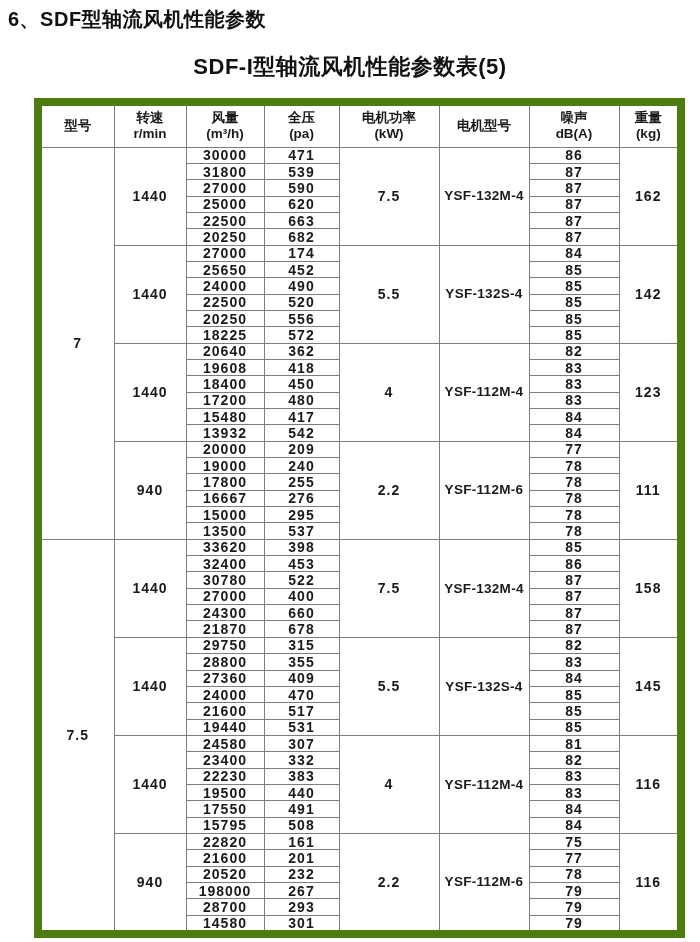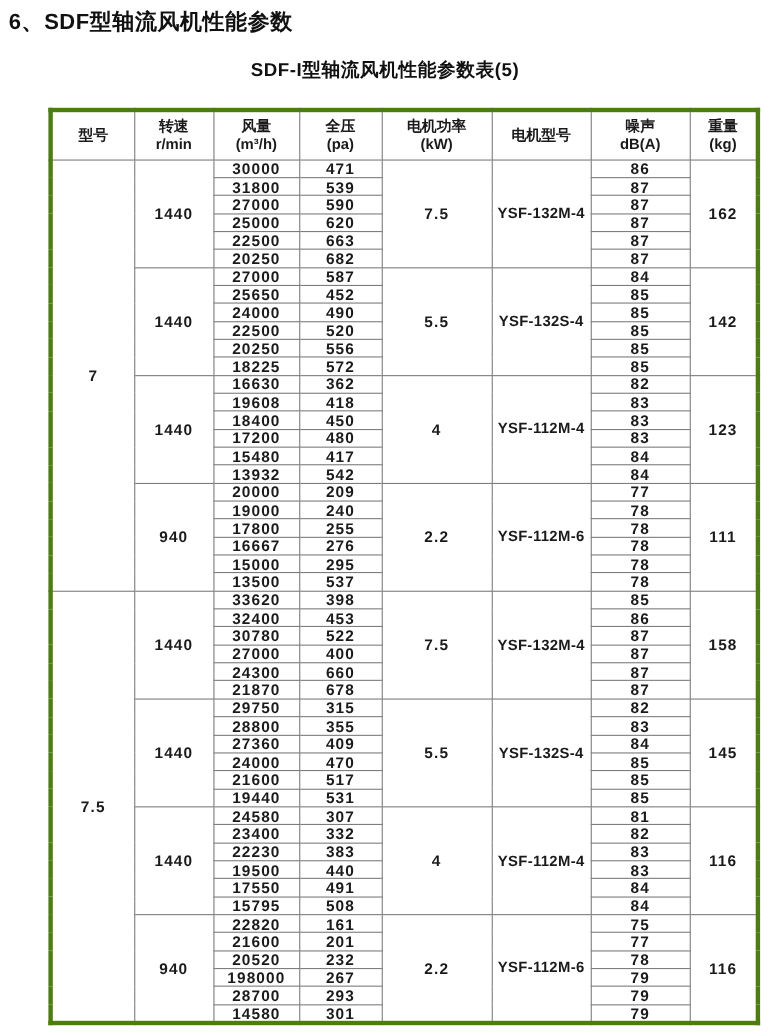--- a/index.html
+++ b/index.html
@@ -21,33 +21,33 @@
     font-weight: 700;
     letter-spacing: 0.5px;
     color: #111111;
   }
   .table-title {
     position: absolute;
     left: 0;
     top: 52px;
     width: 100%;
     text-align: center;
-    font-size: 17px;
+    font-size: 22px;
     font-weight: 700;
     color: #111111;
     letter-spacing: 0.5px;
   }
   table.perf {
     position: absolute;
-    left: 44px;
+    left: 34px;
     top: 98px;
     width: 643px;
     border-collapse: collapse;
     table-layout: fixed;
-    border: 4px solid #4d7c0f;
+    border: 8px solid #4d7c0f;
   }
   table.perf th, table.perf td {
     border: 1px solid #7d7d7d;
     text-align: center;
     vertical-align: middle;
     padding: 0;
     color: #1a1a1a;
     font-weight: 700;
     overflow: hidden;
     white-space: nowrap;
@@ -153,21 +153,21 @@
           <td class="num">87</td>
         </tr>
         <tr>
           <td class="num">20250</td>
           <td class="num">682</td>
           <td class="num">87</td>
         </tr>
         <tr>
           <td rowspan="6" class="num">1440</td>
           <td class="num">27000</td>
-          <td class="num">587</td>
+          <td class="num">174</td>
           <td rowspan="6" class="num">5.5</td>
           <td rowspan="6" class="motor">YSF-132S-4</td>
           <td class="num">84</td>
           <td rowspan="6" class="num">142</td>
         </tr>
         <tr>
           <td class="num">25650</td>
           <td class="num">452</td>
           <td class="num">85</td>
         </tr>
@@ -186,21 +186,21 @@
           <td class="num">556</td>
           <td class="num">85</td>
         </tr>
         <tr>
           <td class="num">18225</td>
           <td class="num">572</td>
           <td class="num">85</td>
         </tr>
         <tr>
           <td rowspan="6" class="num">1440</td>
-          <td class="num">16630</td>
+          <td class="num">20640</td>
           <td class="num">362</td>
           <td rowspan="6" class="num">4</td>
           <td rowspan="6" class="motor">YSF-112M-4</td>
           <td class="num">82</td>
           <td rowspan="6" class="num">123</td>
         </tr>
         <tr>
           <td class="num">19608</td>
           <td class="num">418</td>
           <td class="num">83</td>

